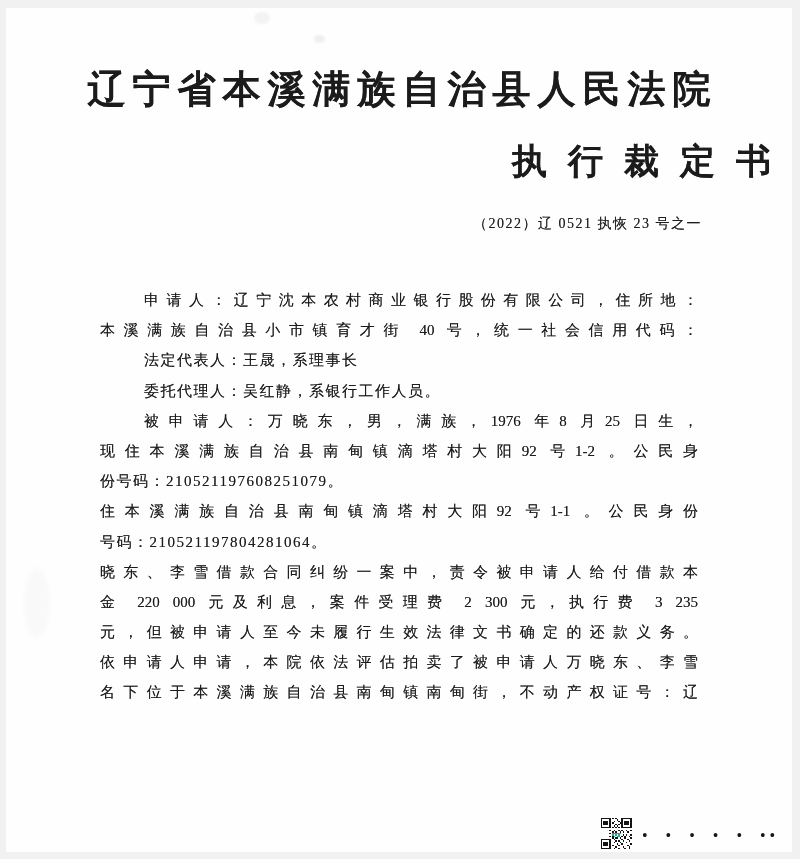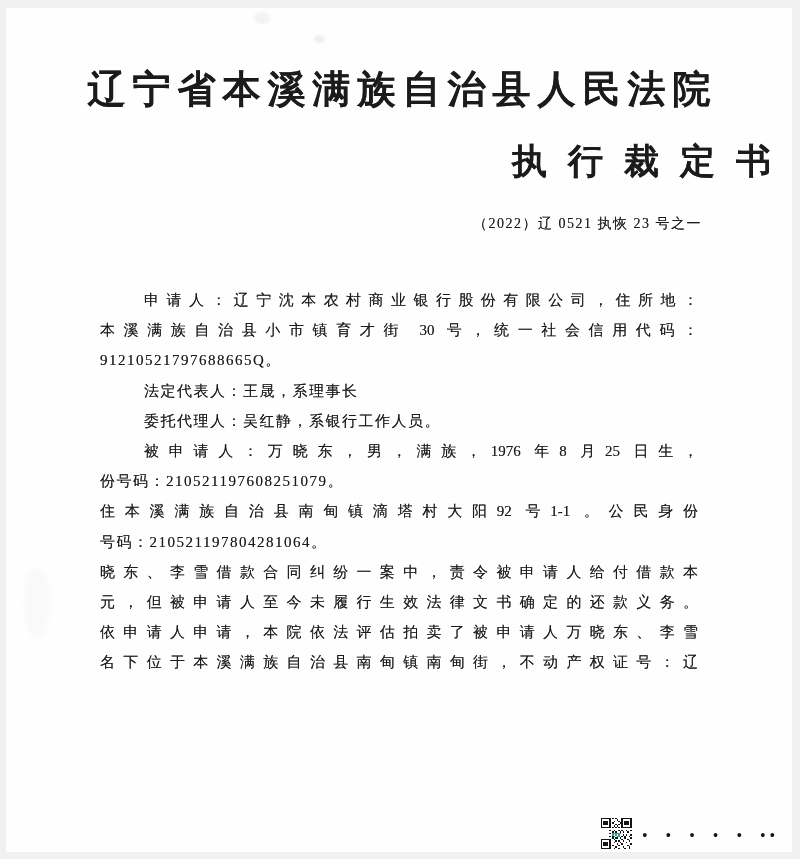--- a/index.html
+++ b/index.html
@@ -108,29 +108,30 @@
     <div class="artifact a1"></div>
     <div class="artifact a2"></div>
     <div class="artifact a3"></div>
 
     <div class="court-title">辽宁省本溪满族自治县人民法院</div>
     <div class="doc-title">执行裁定书</div>
     <div class="case-no">（2022）辽 0521 执恢 23 号之一</div>
 
     <div class="body-block">
       <div class="line ind j">申请人：辽宁沈本农村商业银行股份有限公司，住所地：</div>
-      <div class="line j">本溪满族自治县小市镇育才街 30 号，统一社会信用代码：</div>
-      <div class="line">91210521797688665Q。</div>
+      <div class="line j">本溪满族自治县小市镇育才街 40 号，统一社会信用代码：</div>
       <div class="line ind">法定代表人：王晟，系理事长</div>
       <div class="line ind">委托代理人：吴红静，系银行工作人员。</div>
       <div class="line ind j">被申请人：万晓东，男，满族，1976 年8 月25 日生，</div>
+      <div class="line j">现住本溪满族自治县南甸镇滴塔村大阳92 号1-2 。公民身</div>
       <div class="line">份号码：210521197608251079。</div>
       <div class="line j">住本溪满族自治县南甸镇滴塔村大阳92 号1-1 。公民身份</div>
       <div class="line">号码：210521197804281064。</div>
       <div class="line j">晓东、李雪借款合同纠纷一案中，责令被申请人给付借款本</div>
+      <div class="line j">金 220 000 元及利息，案件受理费 2 300 元，执行费 3 235</div>
       <div class="line j">元，但被申请人至今未履行生效法律文书确定的还款义务。</div>
       <div class="line j">依申请人申请，本院依法评估拍卖了被申请人万晓东、李雪</div>
       <div class="line j">名下位于本溪满族自治县南甸镇南甸街，不动产权证号：辽</div>
     </div>
 
     <svg class="qr" viewBox="0 0 21 21" shape-rendering="crispEdges" xmlns="http://www.w3.org/2000/svg">
       <rect x="0" y="0" width="21" height="21" fill="#ffffff"></rect>
 
       <path fill-rule="evenodd" fill="#141414" d="M0,0h7v7h-7z M1,1h5v5h-5z"></path>
       <rect x="2" y="2" width="3" height="3" fill="#141414"></rect>

